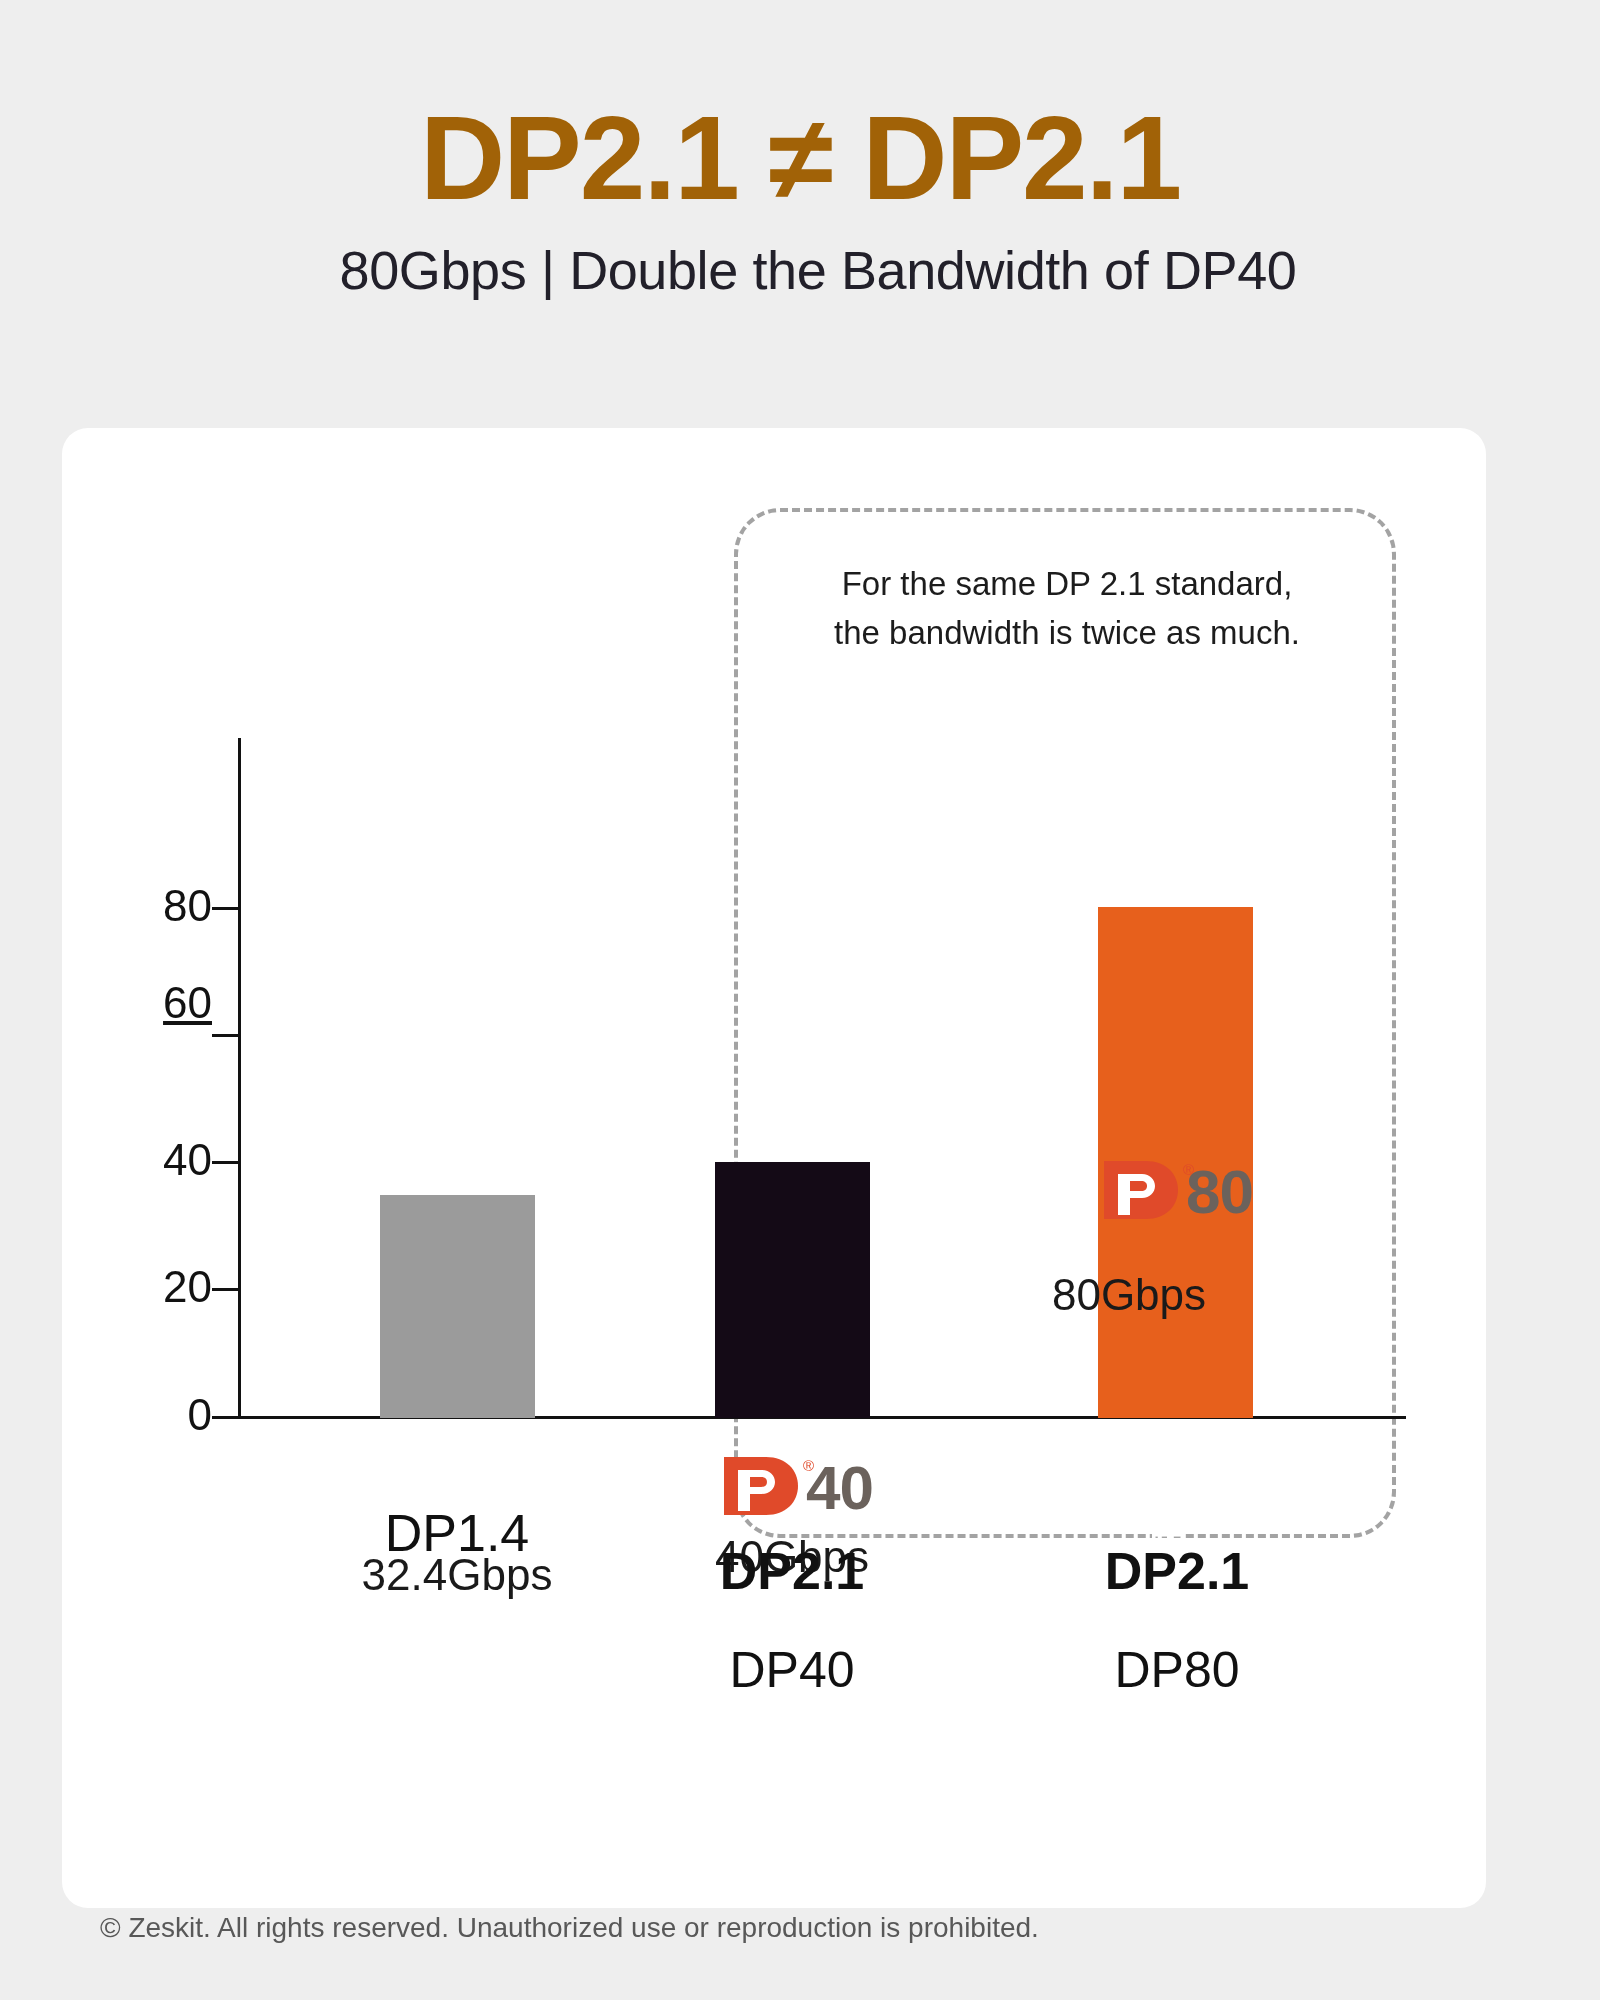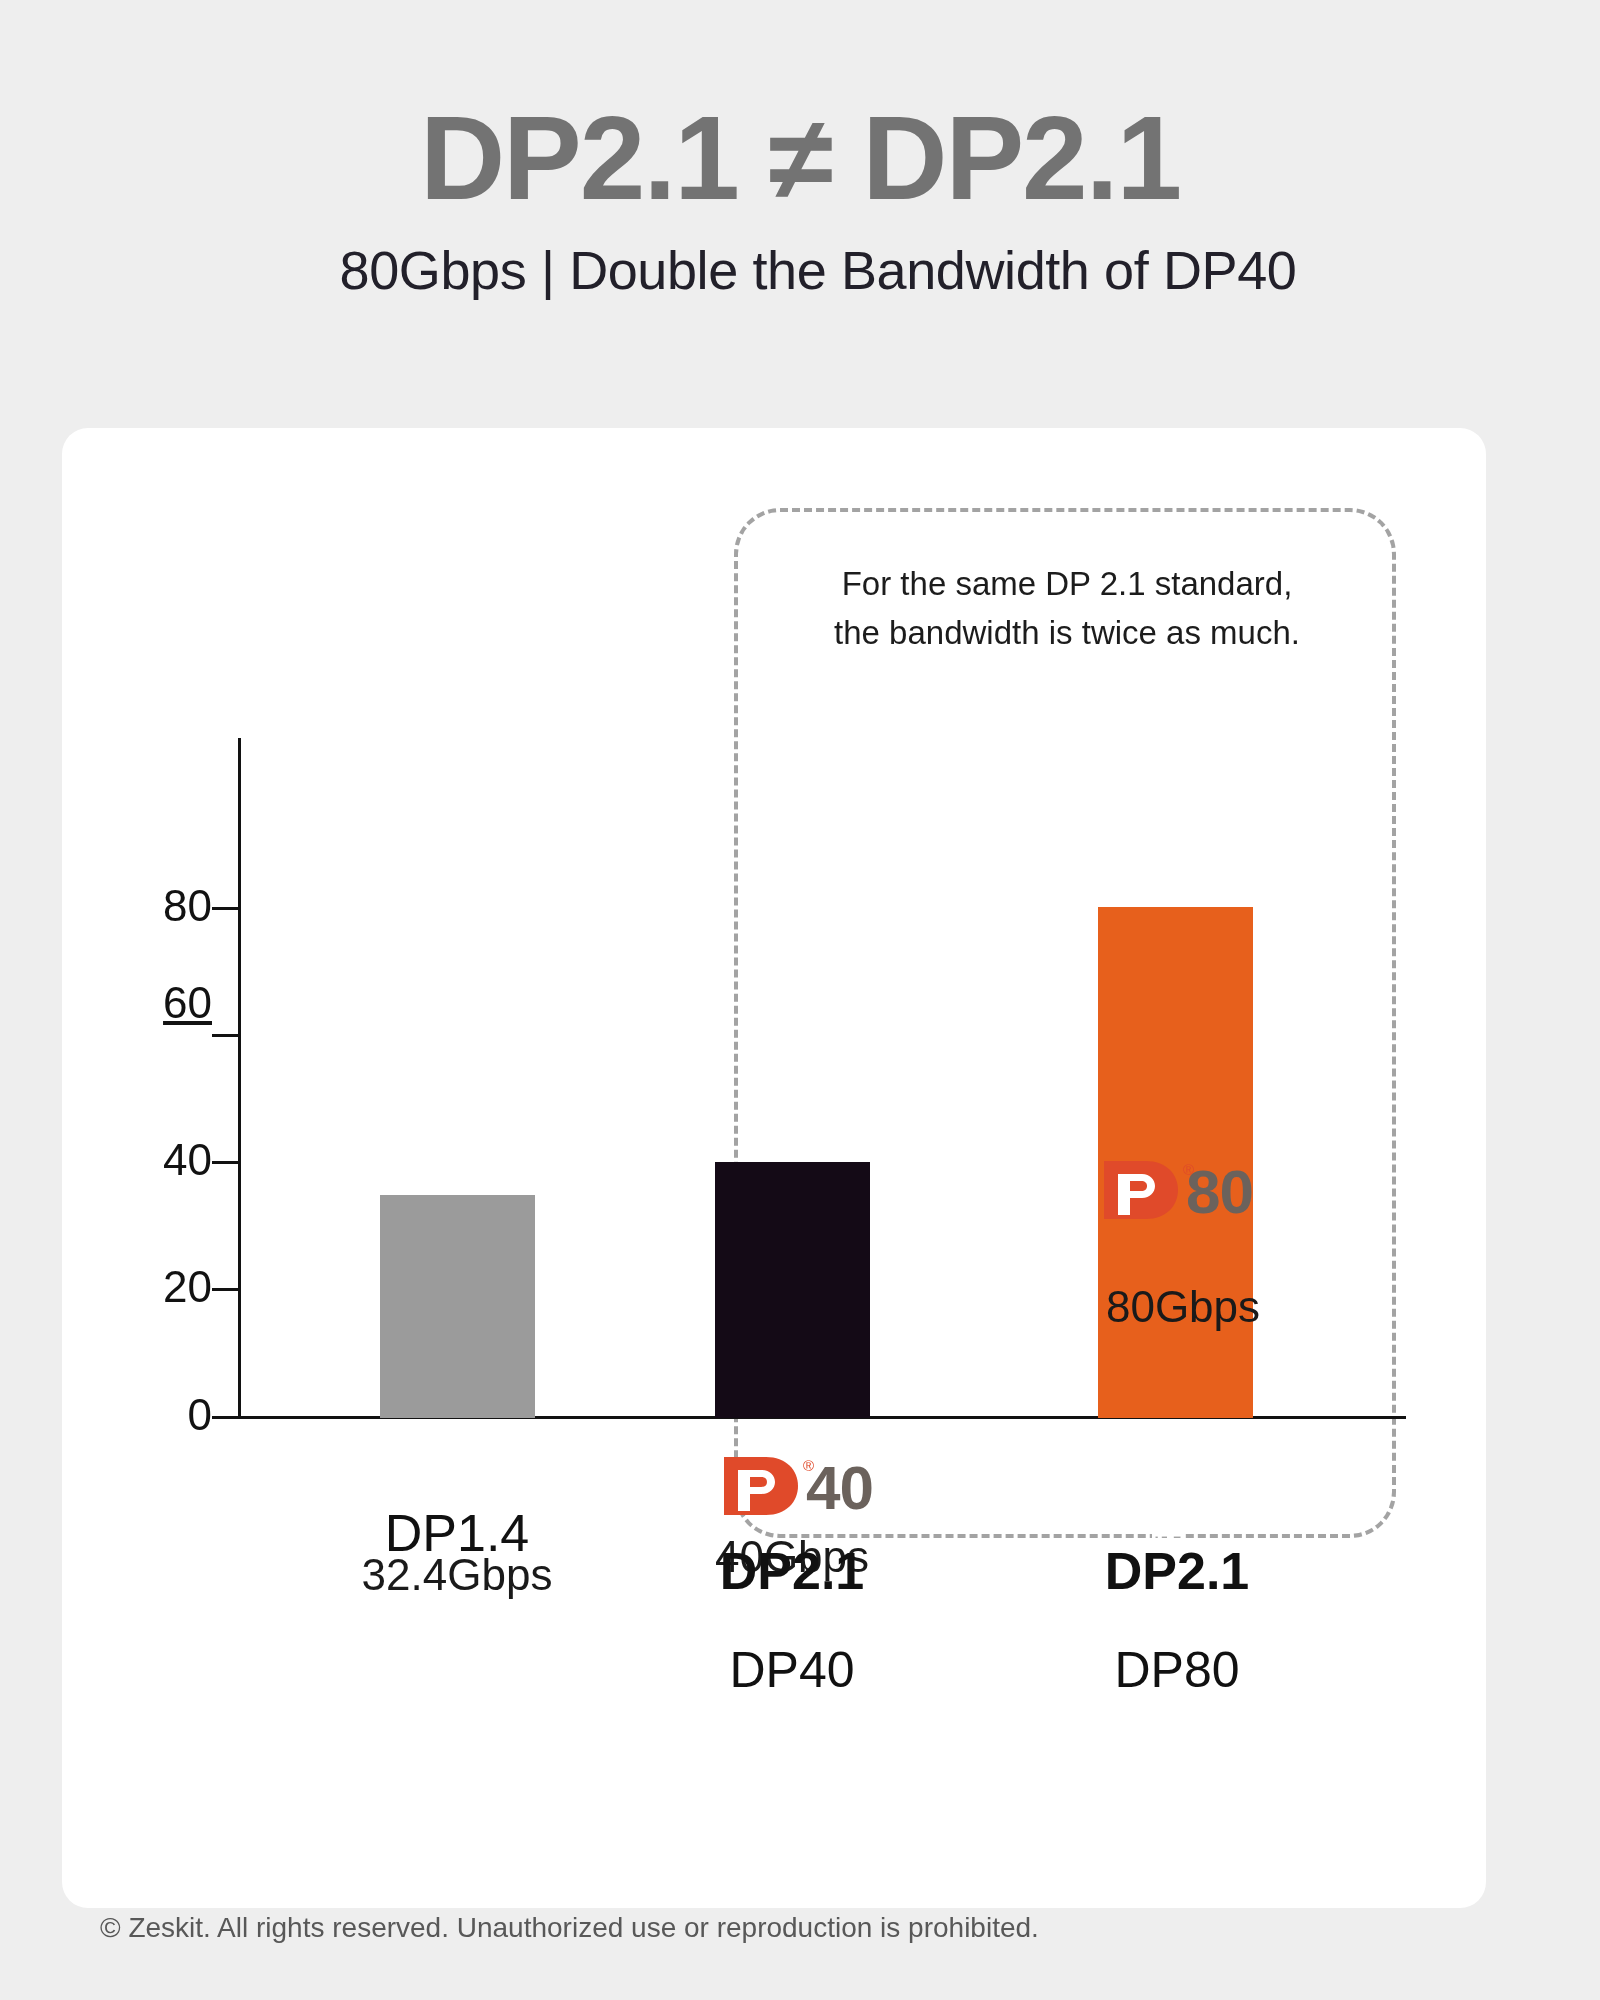--- a/index.html
+++ b/index.html
@@ -26,21 +26,21 @@
     position: absolute;
     left: 0;
     top: 96px;
     width: 1600px;
     text-align: center;
   }
   .title {
     font-size: 118px;
     font-weight: 700;
     letter-spacing: -2px;
-    color: #737373;
+    color: #a16207;
     line-height: 1.06;
     white-space: pre;
   }
   .subtitle {
     margin-top: 18px;
     font-size: 54px;
     font-weight: 400;
     color: #22202a;
     letter-spacing: -0.4px;
     margin-left: 36px;
@@ -268,21 +268,21 @@
           <svg width="78" height="62" viewBox="0 0 78 62" aria-hidden="true">
             <path d="M2 2 H44 C64 2 76 15 76 31 C76 47 64 60 44 60 H2 Z" fill="#e04a2a"></path>
             <path d="M16 15 H40 C48 15 53 21 53 27 C53 33 48 39 40 39 H28 V56 H16 Z" fill="#ffffff"></path>
             <path d="M28 22 H39 C43 22 45 24 45 27 C45 30 43 32 39 32 H28 Z" fill="#e04a2a"></path>
           </svg>
           <span class="logo-reg">®</span>
         </span>
         <span class="logo-num">80</span>
       </div>
 
-      <div class="bar-value" style="left:951px; top:842px; width:340px;margin-top:12px;">80Gbps</div>
+      <div class="bar-value" style="left:897px; top:842px; width:340px;">80Gbps</div>
 
       <div class="xcat" style="left:225px; top:1075px; width:340px;">
         <div class="xcat-main" style="margin-top:0;">DP1.4</div>
       </div>
 
       <div class="xcat" style="left:560px; top:1075px; width:340px;">
         <div class="xcat-main bold">DP2.1</div>
         <div class="xcat-sub">DP40</div>
       </div>
 

